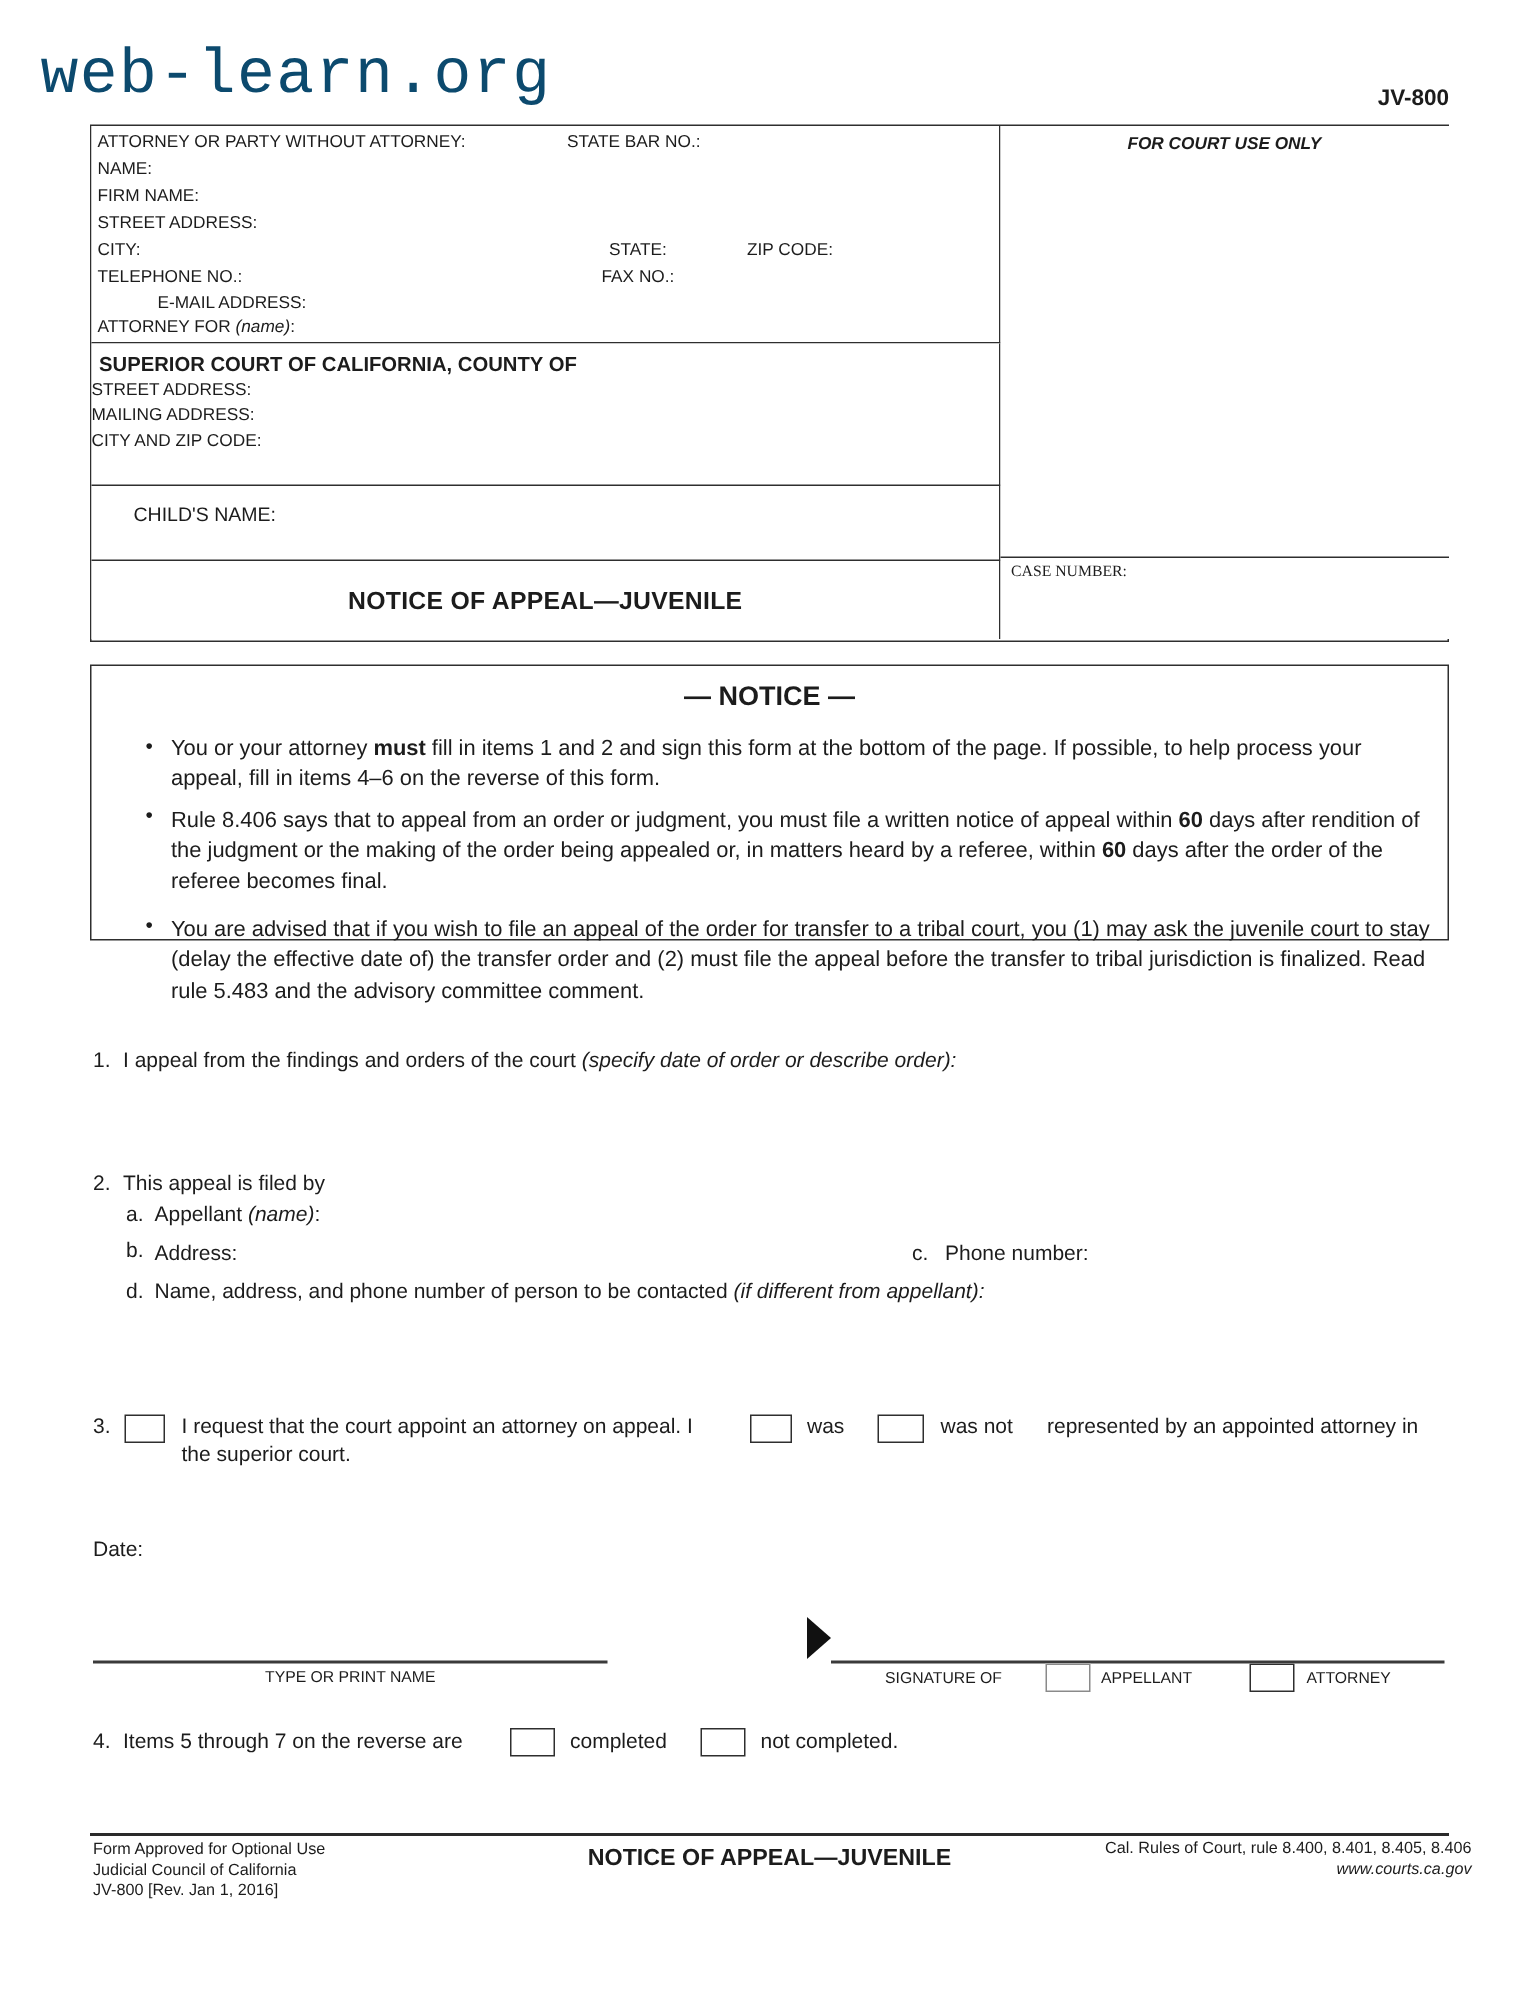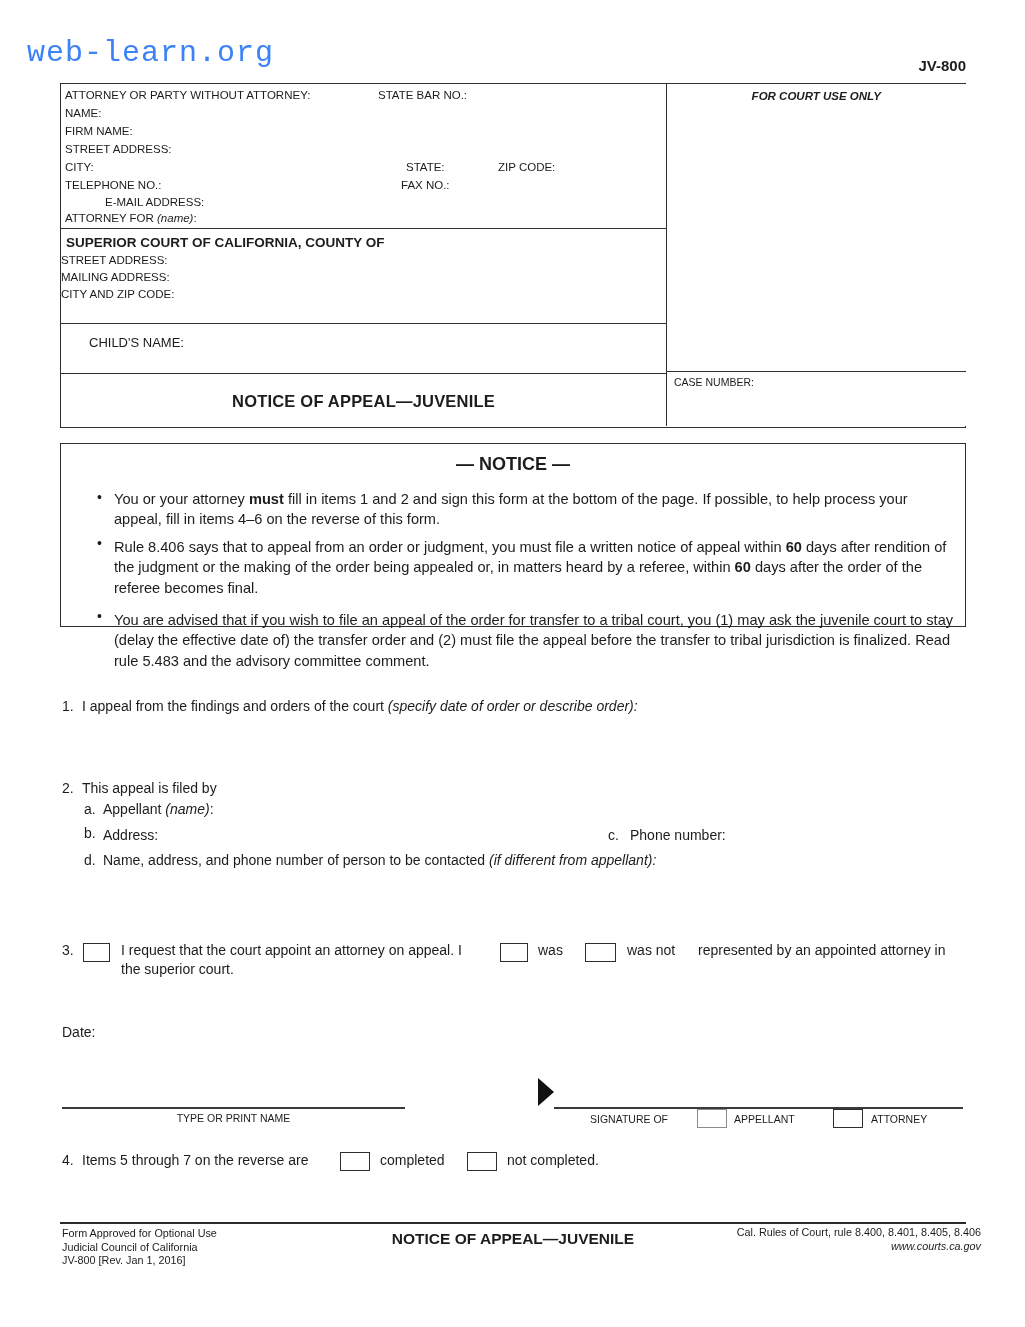--- a/index.html
+++ b/index.html
@@ -12,23 +12,23 @@
     font-family: "Liberation Sans", "DejaVu Sans", sans-serif;
     color: #1c1c1c;
     overflow: hidden;
   }
   .abs { position: absolute; }
   .b { font-weight: bold; }
   .i { font-style: italic; }
 
   
   .logo {
-    position: absolute; left: 27px; top: 36px;
+    position: absolute; left: 27px; top: 26px;
     font-family: "Liberation Mono", "DejaVu Sans Mono", monospace;
-    font-size: 30px; color: #3b82f6; letter-spacing: 1px; white-space: nowrap;
+    font-size: 42px; color: #0c4a6e; letter-spacing: 1px; white-space: nowrap;
   }
   .form-number {
     position: absolute; left: 60px; top: 57px; width: 906px;
     text-align: right; font-weight: bold; font-size: 15px;
   }
 
   
   .hdr { position: absolute; left: 60px; top: 83px; width: 906px; height: 345px; border: 1.5px solid #2e2e2e; }
   .hdr .cell { position: absolute; background:#fff; }
   .attorney-box { left:0; top:0; width:606px; height:145px; border-right:1.5px solid #2e2e2e; border-bottom:1.5px solid #2e2e2e; }
@@ -105,21 +105,21 @@
 
     <div class="cell title-box">
       <div class="main-title">NOTICE OF APPEAL—JUVENILE</div>
     </div>
 
     <div class="cell courtuse-box">
       <div class="courtuse-label">FOR COURT USE ONLY</div>
     </div>
 
     <div class="cell casenum-box">
-      <span class="lbl-xs" style="left:7px; top:4px;">CASE NUMBER:</span>
+      <span class="lbl-xs" style="left:7px; top:4px;font-family:Liberation Serif, serif;">CASE NUMBER:</span>
     </div>
   </div>
 
   <div class="notice-box">
     <div class="notice-heading">— NOTICE —</div>
 
     <span class="bullet-mark" style="top:45px;">•</span>
     <div class="bullet-text" style="top:45px;"><span>You or your attorney </span><span class="b">must</span><span> fill in items 1 and 2 and sign this form at the bottom of the page. If possible, to help process your appeal, fill in items 4–6 on the reverse of this form.</span></div>
 
     <span class="bullet-mark" style="top:91px;">•</span>

